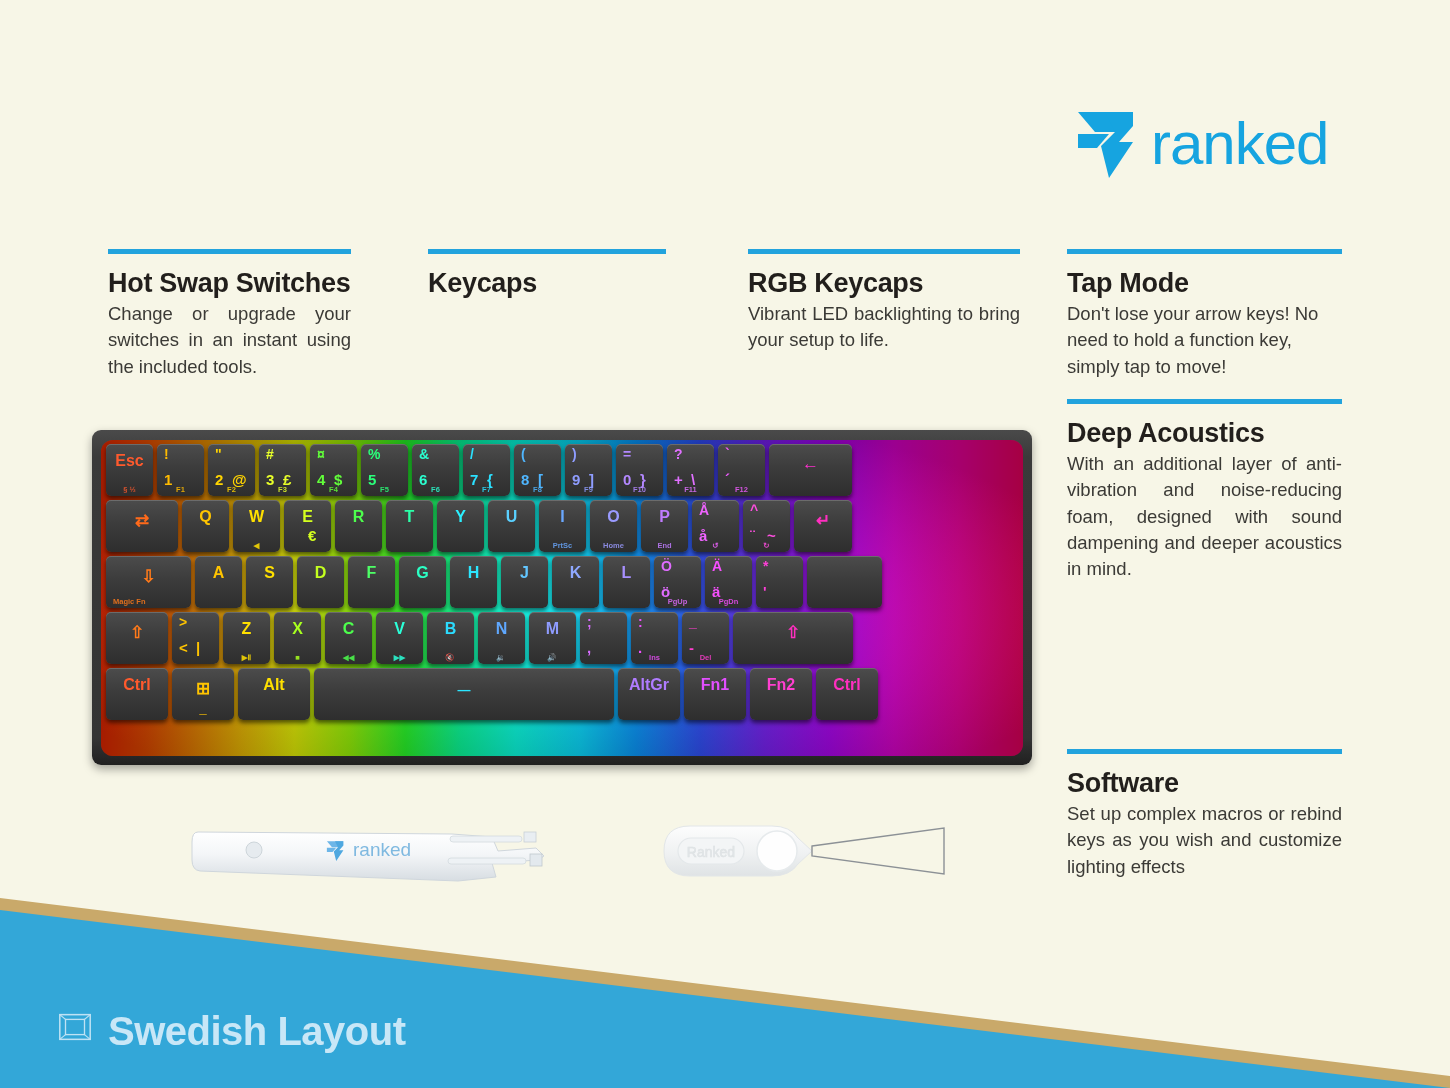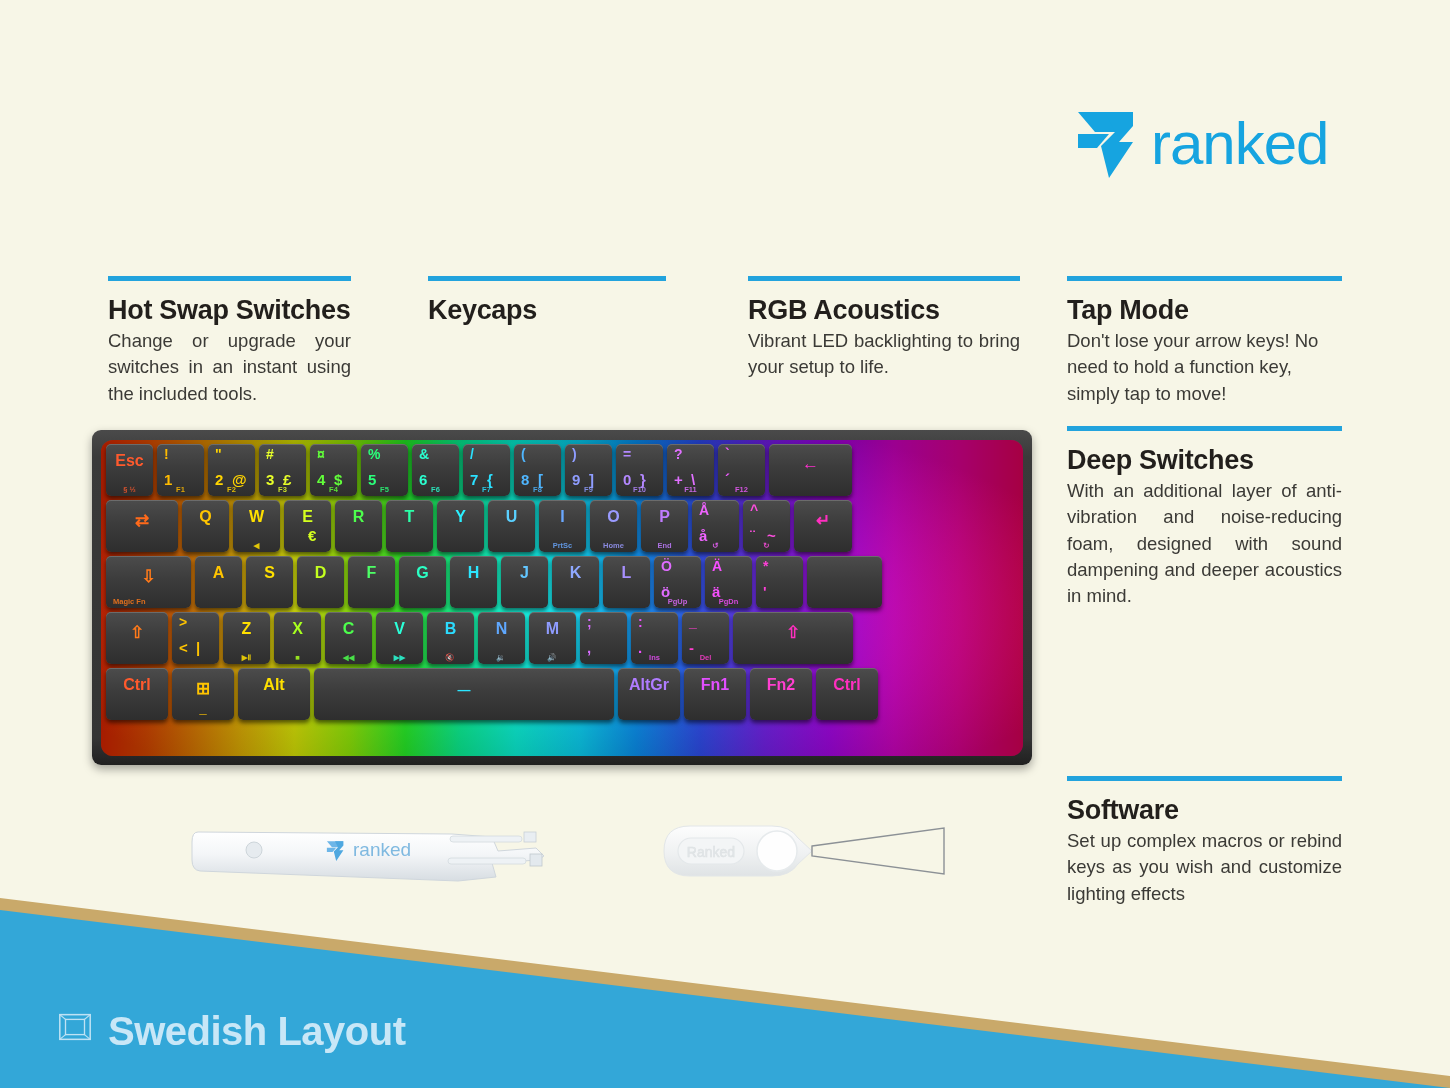--- a/index.html
+++ b/index.html
@@ -10,21 +10,21 @@
     overflow: hidden;
   }
   #root { position: relative; width: 1450px; height: 1088px; background: #f7f6e7; }
 
   
   .logo { position: absolute; left: 1075px; top: 108px; display: flex; align-items: center; gap: 10px; }
   .logo-mark { width: 66px; height: 72px; }
   .logo-text { font-size: 60px; font-weight: 500; color: #16a4e0; letter-spacing: -1px; line-height: 1; }
 
   
-  .feature { position: absolute; margin-top: 27px; }
+  .feature { position: absolute; }
   .feature .rule { height: 5px; background: #22a3dd; width: 100%; margin-bottom: 14px; }
   .feature h2 {
     font-size: 27px; font-weight: 700; color: #221f1c;
     letter-spacing: -0.3px; margin-bottom: 2px; line-height: 1.15;
   }
   .feature p {
     font-size: 18.5px; line-height: 1.42; color: #3b3a36;
     text-align: justify; text-justify: inter-word;
   }
   .feature p.noj { text-align: left; }
@@ -117,33 +117,33 @@
     <p>Change or upgrade your switches in an instant using the included tools.</p>
   </div>
 
   <div class="feature f-keycaps">
     <div class="rule"></div>
     <h2>Keycaps</h2>
   </div>
 
   <div class="feature f-rgb">
     <div class="rule"></div>
-    <h2>RGB Acoustics</h2>
+    <h2>RGB Keycaps</h2>
     <p>Vibrant LED backlighting to bring your setup to life.</p>
   </div>
 
   <div class="feature f-tap">
     <div class="rule"></div>
     <h2>Tap Mode</h2>
     <p class="noj">Don't lose your arrow keys! No need to hold a function key, simply tap to move!</p>
   </div>
 
   <div class="feature f-acoust">
     <div class="rule"></div>
-    <h2>Deep Switches</h2>
+    <h2>Deep Acoustics</h2>
     <p>With an additional layer of anti-vibration and noise-reducing foam, designed with sound dampening and deeper acoustics in mind.</p>
   </div>
 
 
   <div class="feature f-soft">
     <div class="rule"></div>
     <h2>Software</h2>
     <p>Set up complex macros or rebind keys as you wish and customize lighting effects</p>
   </div>
 

